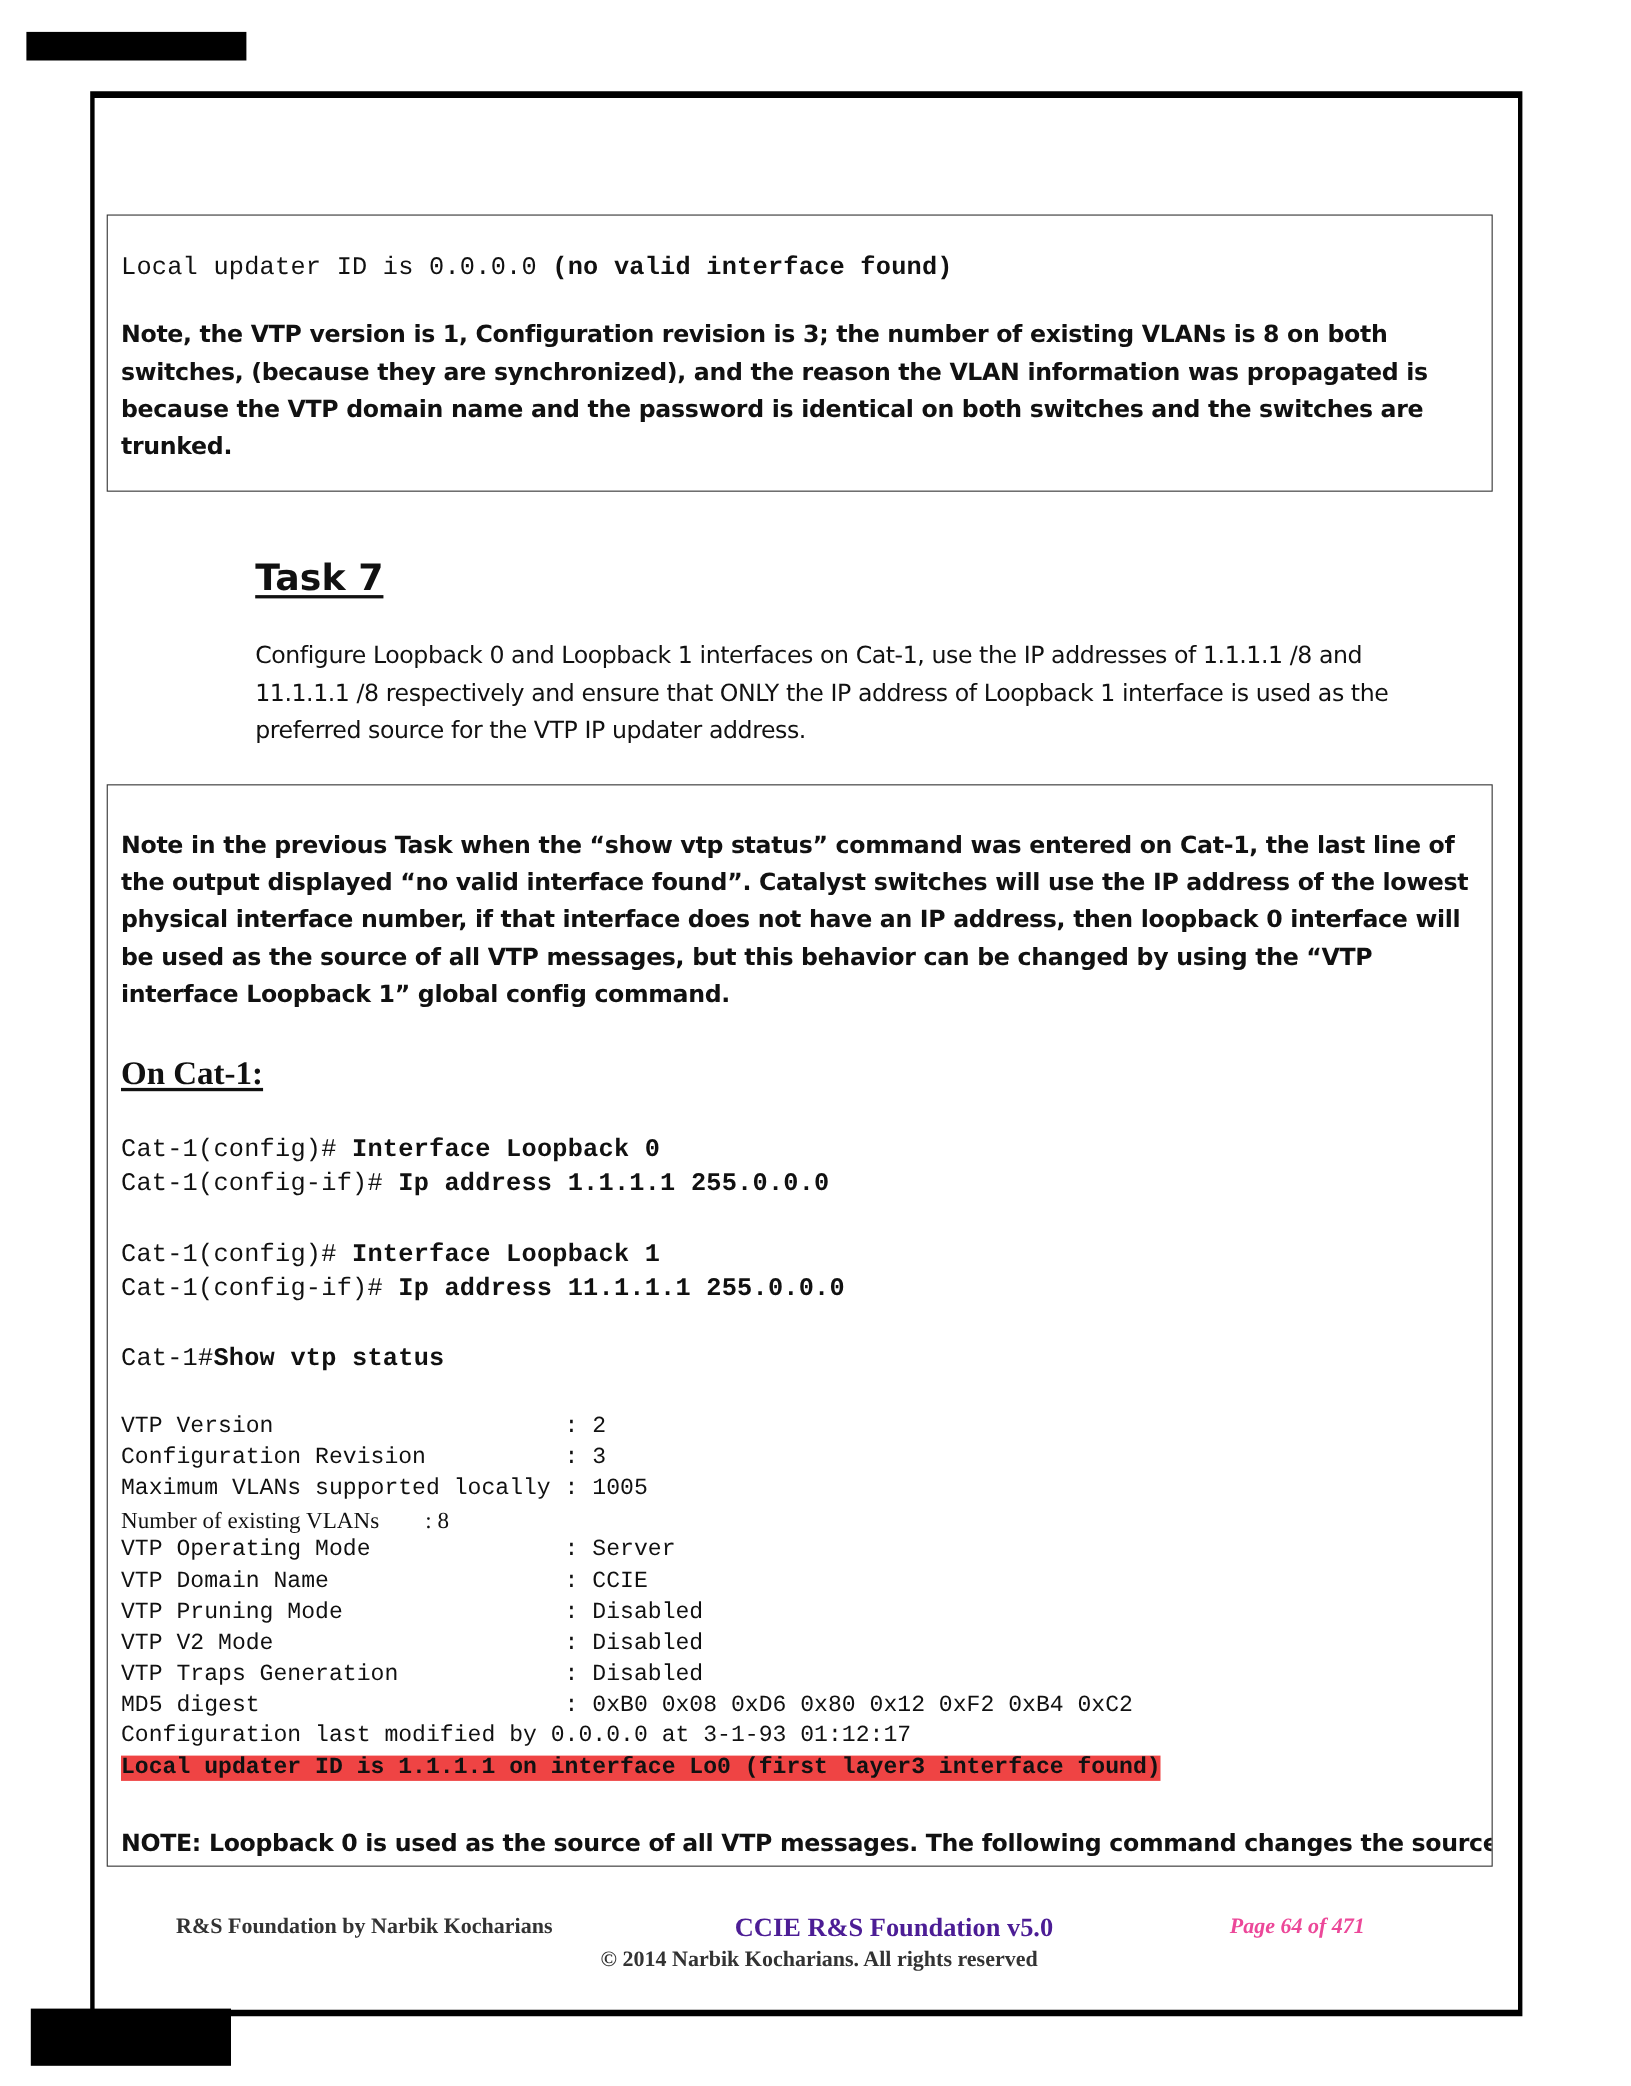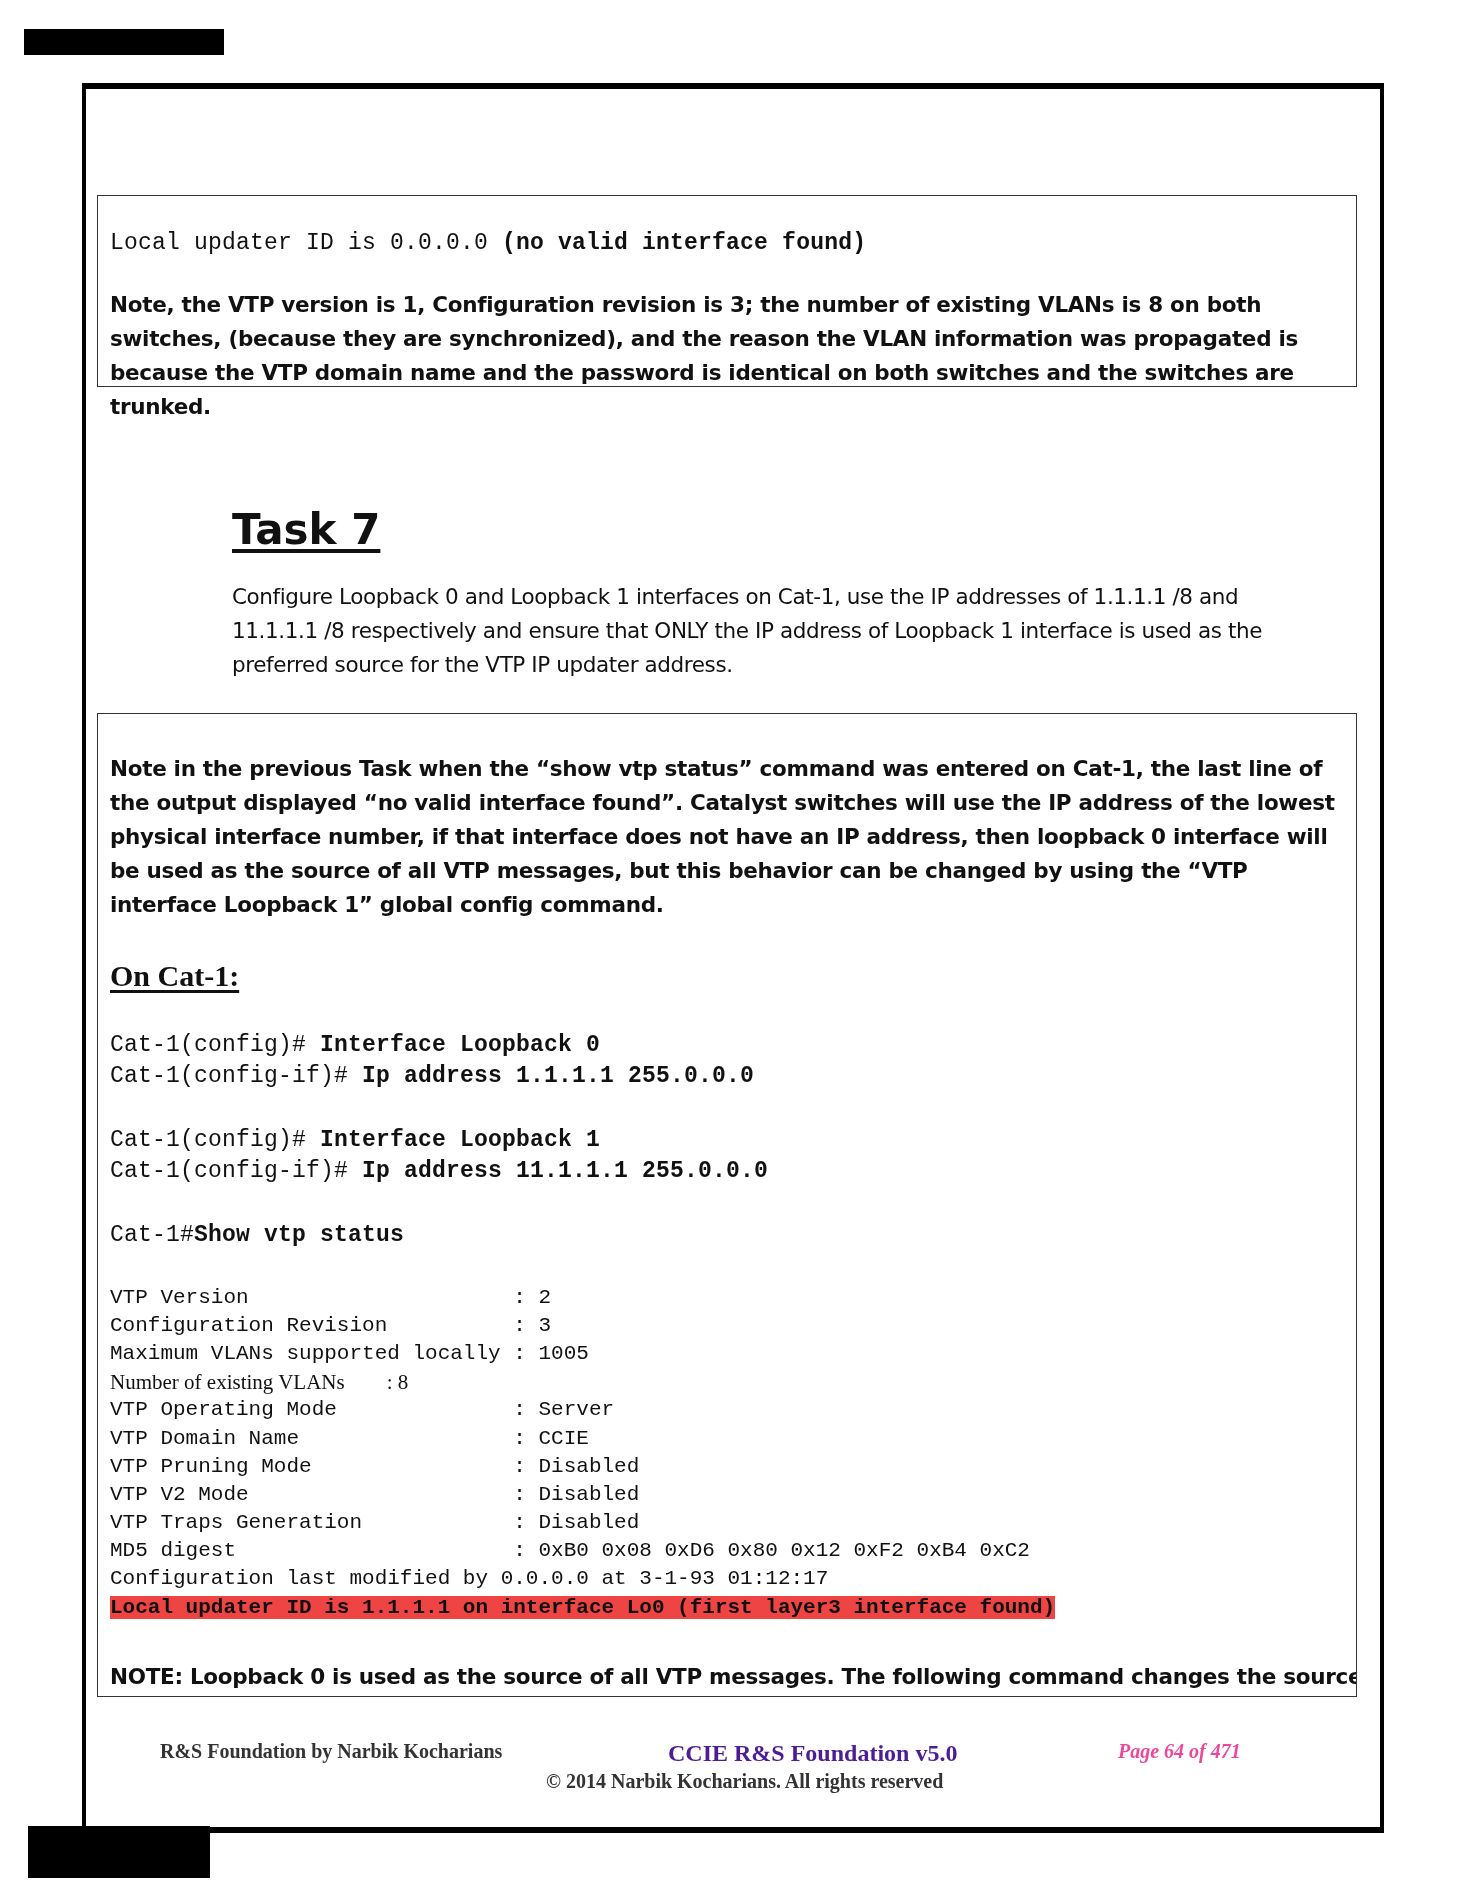--- a/index.html
+++ b/index.html
@@ -2,29 +2,29 @@
 <html><head>
 <meta charset="utf-8">
 <style>
   html, body { margin:0; padding:0; background:#ffffff; }
   body { width:1483px; height:1896px; position:relative; overflow:hidden; color:#111; }
   .abs { position:absolute; }
   #top-tab { left:24px; top:29px; width:200px; height:26px; background:#000; }
   #bottom-tab { left:28px; top:1826px; width:182px; height:52px; background:#000; }
   #page-frame { left:82px; top:83px; width:1294px; height:1738px; border:4px solid #000; border-top-width:6px; border-bottom-width:6px; box-sizing:content-box; }
   .box { position:absolute; border:1.5px solid #333; background:#fff; box-sizing:border-box; }
-  #box1 { left:97px; top:195px; width:1260px; height:192px;padding-left:32px; }
+  #box1 { left:97px; top:195px; width:1260px; height:252px;padding-left:32px; }
   #box2 { left:97px; top:713px; width:1260px; height:984px; overflow:hidden; }
   .mono { font-family:"Liberation Mono", "DejaVu Sans Mono", monospace; }
   .sans { font-family:"DejaVu Sans", "Liberation Sans", sans-serif; }
   .serif { font-family:"Liberation Serif", "DejaVu Serif", serif; }
   .code-line { position:absolute; left:12px; white-space:pre; font-size:23px; letter-spacing:0.2px; }
   .code-line b { font-weight:bold; }
   .note { position:absolute; left:12px; right:12px; font-size:21.5px; font-weight:bold; line-height:34px; letter-spacing:-0.3px; }
-  #task-title { left:232px; top:505px; font-family:"DejaVu Sans", sans-serif; font-weight:bold; font-size:42px; text-decoration:underline; text-underline-offset:5px; }
+  #task-title { left:232px; top:505px; font-family:"DejaVu Sans", sans-serif; font-weight:bold; font-size:33px; text-decoration:underline; text-underline-offset:5px; }
   #task-body { left:232px; top:580px; width:1050px; font-size:21.5px; line-height:34px; letter-spacing:-0.4px; }
   #oncat { left:12px; top:245px; font-size:30px; font-weight:bold; text-decoration:underline; text-underline-offset:4px; }
   .status-line { position:absolute; left:12px; white-space:pre; font-size:21px; }
   .highlight { background:#ef4444; }
   #footer-left { left:160px; top:1740px; font-size:20px; font-weight:bold; color:#333;text-align:center; }
   #footer-center { left:668px; top:1740px; font-size:24px; font-weight:bold; color:#4c1d95;text-align:center; }
   #footer-right { left:1118px; top:1740px; font-size:20px; font-weight:bold; font-style:italic; color:#ec4899; }
   #footer-copy { left:546px; top:1770px; font-size:20px; font-weight:bold; color:#333; }
 </style>
 </head>

